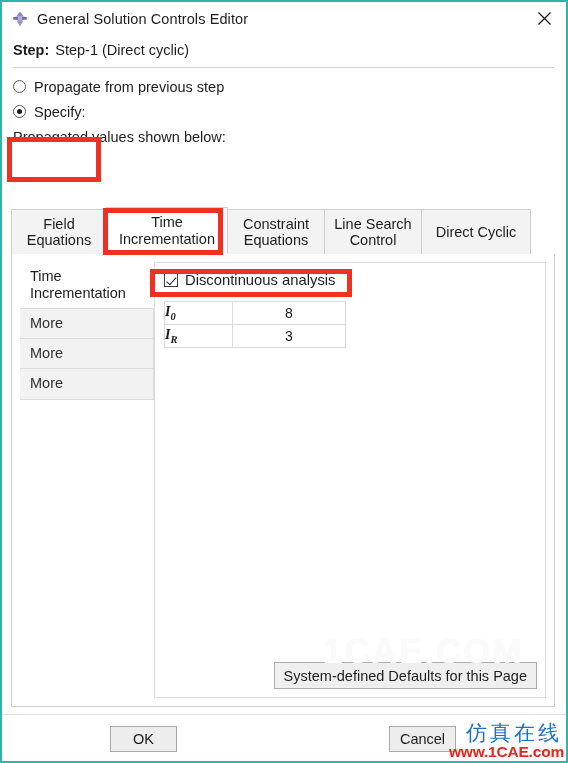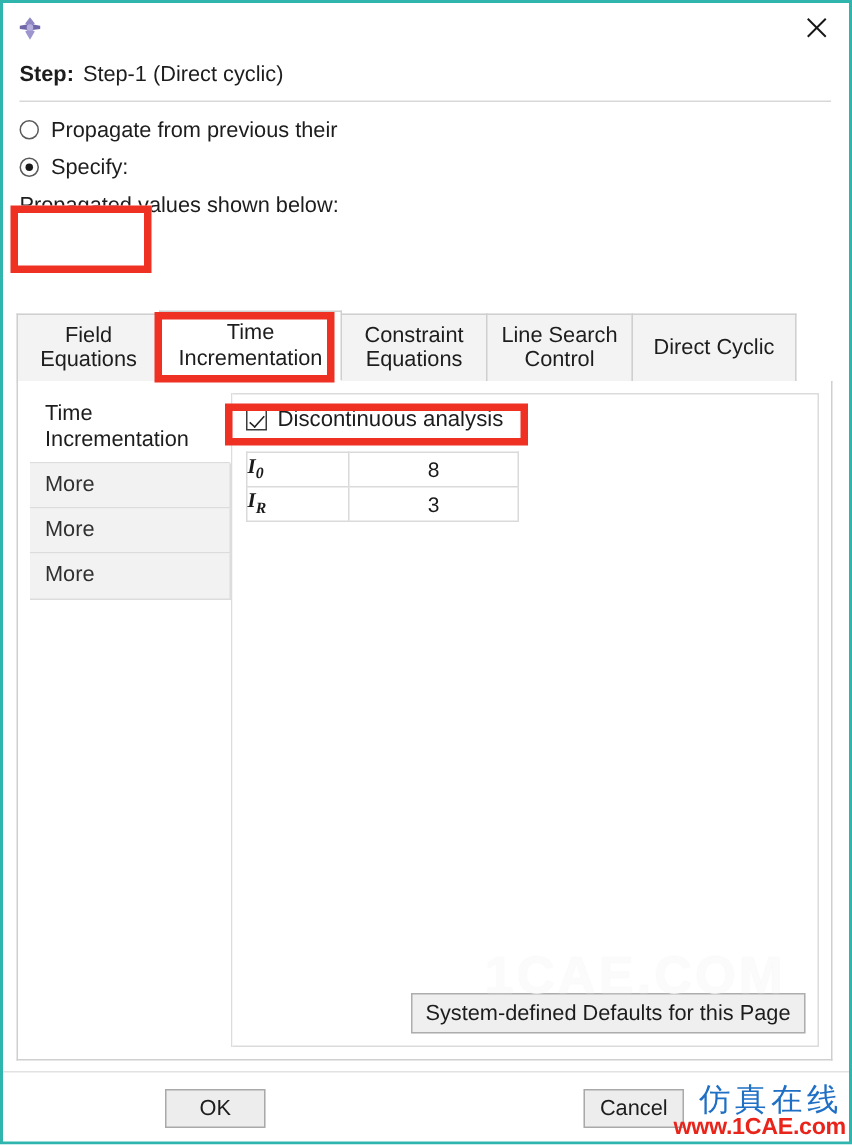--- a/index.html
+++ b/index.html
@@ -342,38 +342,39 @@
   <div id="titlebar">
     <span id="app-icon">
       <svg width="20" height="20" viewBox="0 0 20 20">
         <polygon points="10,2.5 13.2,6.6 10,8.6 6.8,6.6" fill="#8f86c4"></polygon>
         <polygon points="3.2,8.2 8.6,7.2 8.6,11.0 3.2,10.4" fill="#6f67a8"></polygon>
         <polygon points="16.8,8.2 11.4,7.2 11.4,11.0 16.8,10.4" fill="#6f67a8"></polygon>
         <polygon points="10,17.5 6.8,12.0 10,10.0 13.2,12.0" fill="#9d95cd"></polygon>
         <circle cx="10" cy="9.3" r="2.2" fill="#b5aedd"></circle>
       </svg>
     </span>
+    <span id="title-text">General Solution Controls Editor</span>
     <span id="close-btn">
       <svg width="15" height="15" viewBox="0 0 15 15">
         <line x1="1.5" y1="1.5" x2="13.5" y2="13.5" stroke="#161616" stroke-width="1.3"></line>
         <line x1="13.5" y1="1.5" x2="1.5" y2="13.5" stroke="#161616" stroke-width="1.3"></line>
       </svg>
     </span>
   </div>
 
   <div id="step-row">
     <span id="step-label">Step:</span>
     <span id="step-value">Step-1 (Direct cyclic)</span>
   </div>
   <div id="step-sep"></div>
 
   <div id="radio-group">
     <div class="radio-row">
       <span class="radio-mark"></span>
-      <span class="radio-label">Propagate from previous their</span>
+      <span class="radio-label">Propagate from previous step</span>
     </div>
     <div class="radio-row checked">
       <span class="radio-mark"></span>
       <span class="radio-label">Specify:</span>
     </div>
   </div>
 
   <div id="propagated-note">Propagated values shown below:</div>
 
   <div id="tabstrip">

